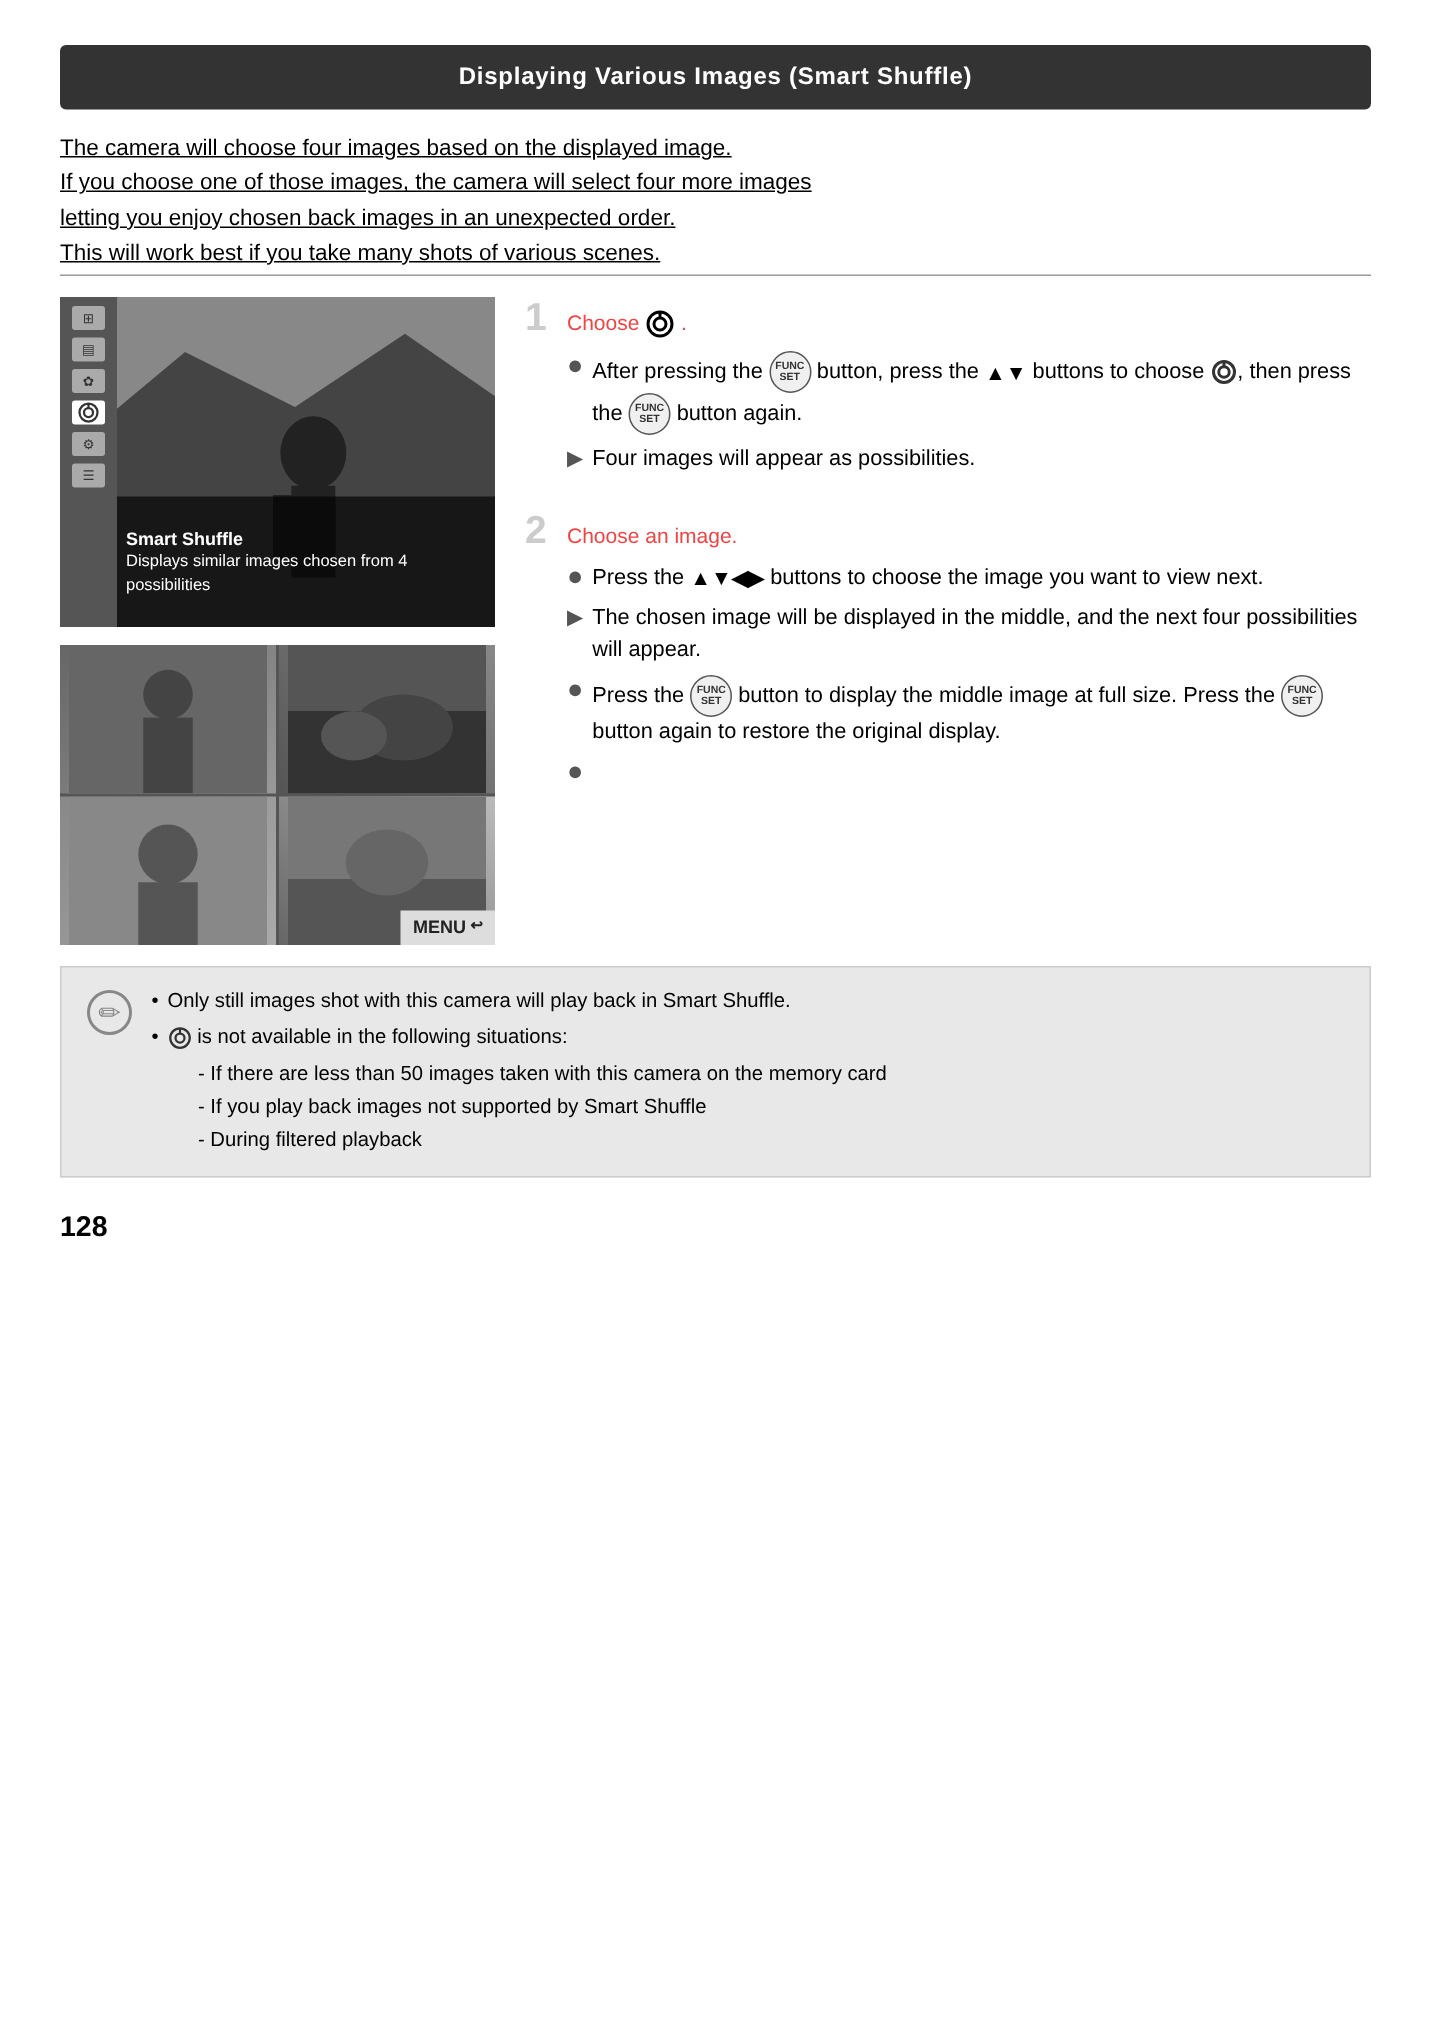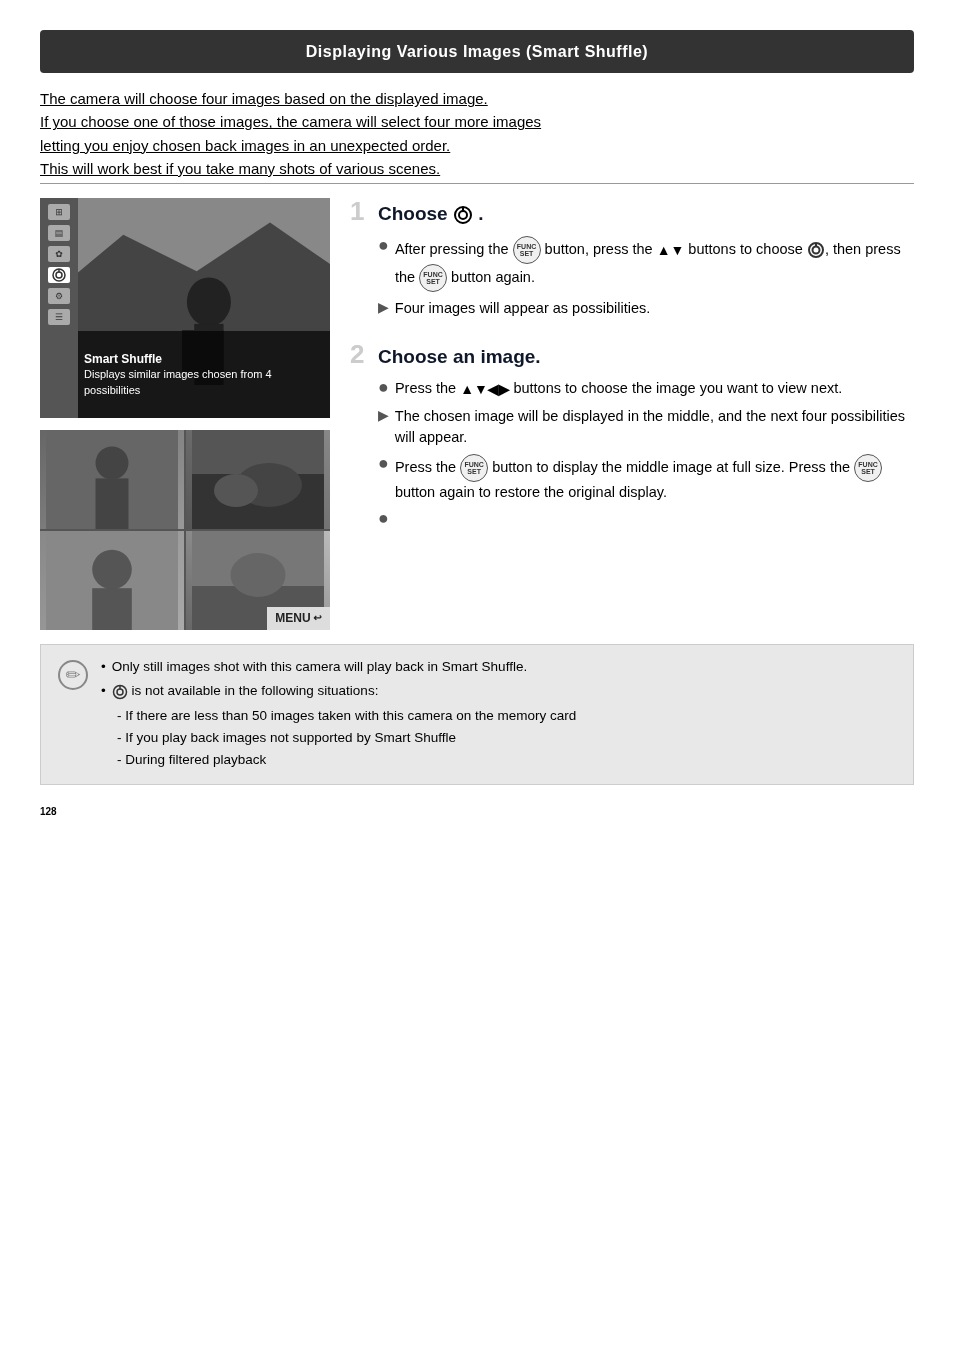--- a/index.html
+++ b/index.html
@@ -185,23 +185,23 @@
 
     .step-number {
       font-size: 26px;
       font-weight: 900;
       color: #ccc;
       line-height: 1;
       min-width: 20px;
     }
 
     .step-title {
-      font-size: 19px;
-      font-weight: 700;
-      color: #0f172a;
+      font-size: 14px;
+      font-weight: 400;
+      color: #ef4444;
     }
 
     .step-content {
       padding-left: 28px;
     }
 
     .bullet-item {
       margin-bottom: 6px;
       display: flex;
       align-items: flex-start;
@@ -298,27 +298,27 @@
       display: flex;
       align-items: flex-start;
       gap: 6px;
     }
 
     .note-bullet {
       flex-shrink: 0;
     }
 
     .note-sub {
-      margin-left: 16px;
+      margin-left: 31px;
       margin-bottom: 2px;
     }
 
     
     .page-number {
-      font-size: 10px;
+      font-size: 19px;
       font-weight: bold;
       margin-top: 10px;
     }
   </style>
 </head>
 <body>
 
 <div class="title-bar">Displaying Various Images (Smart Shuffle)</div>
 
 <div class="intro-text">

